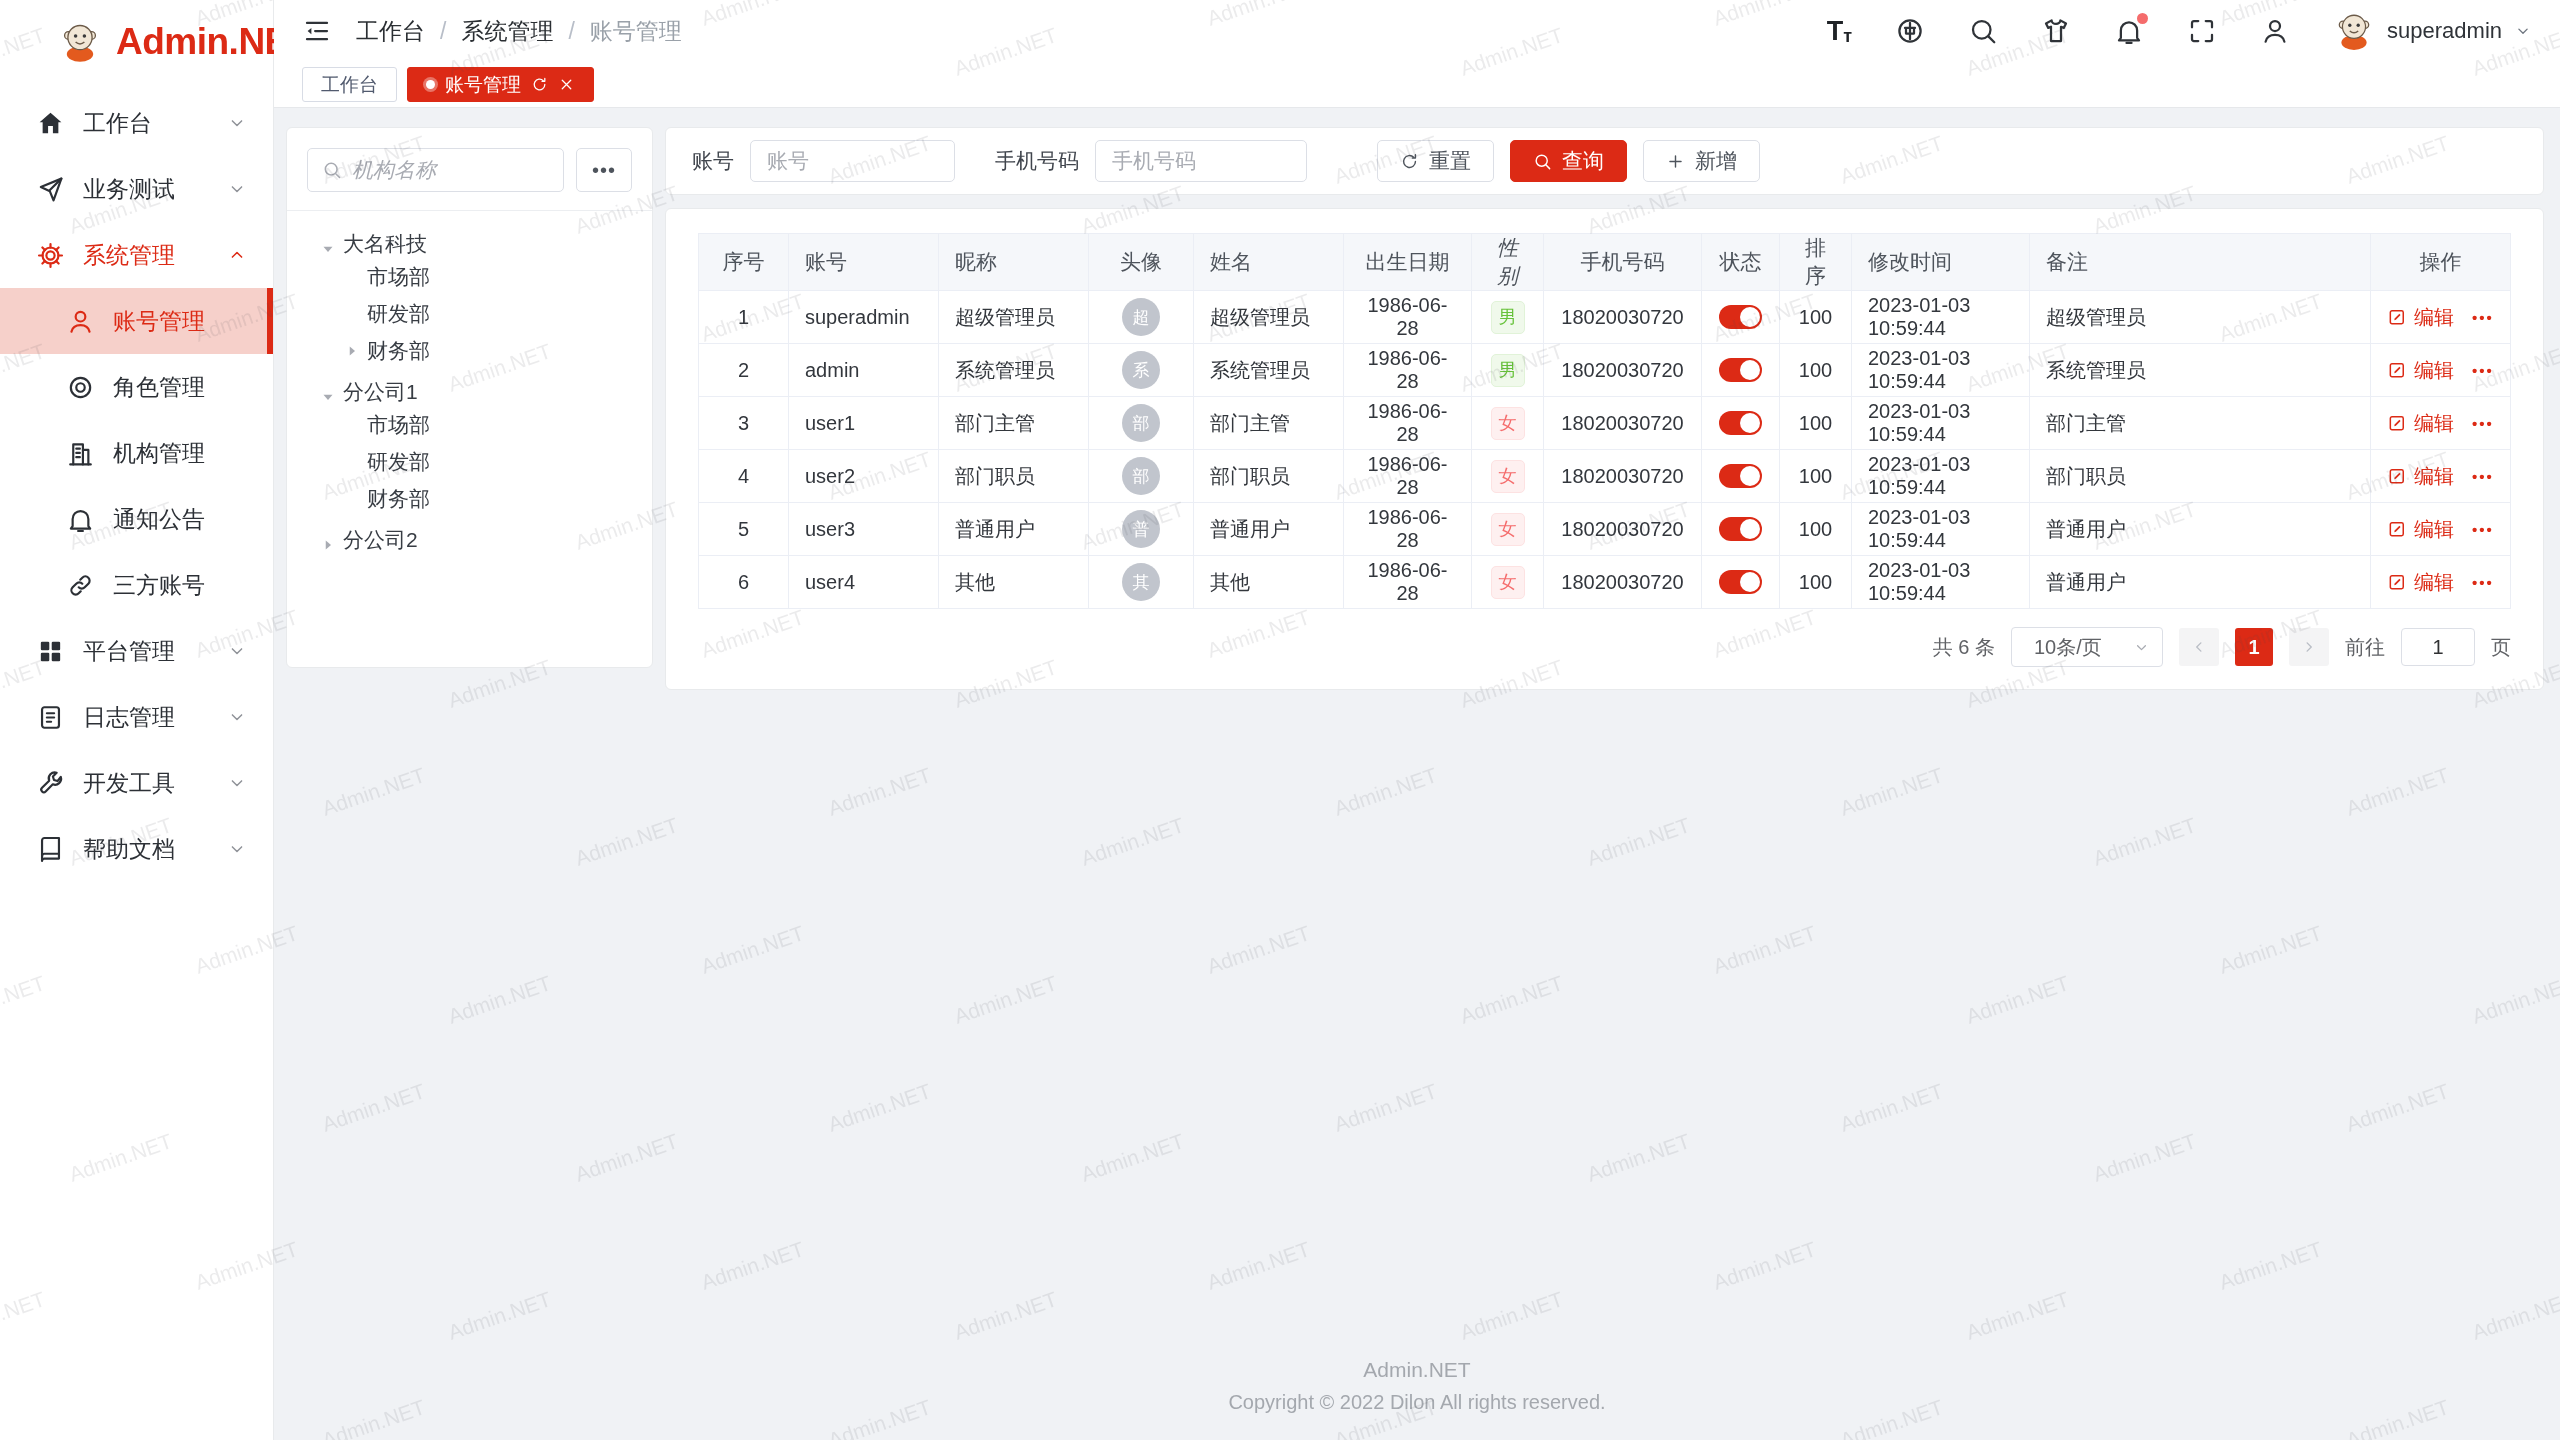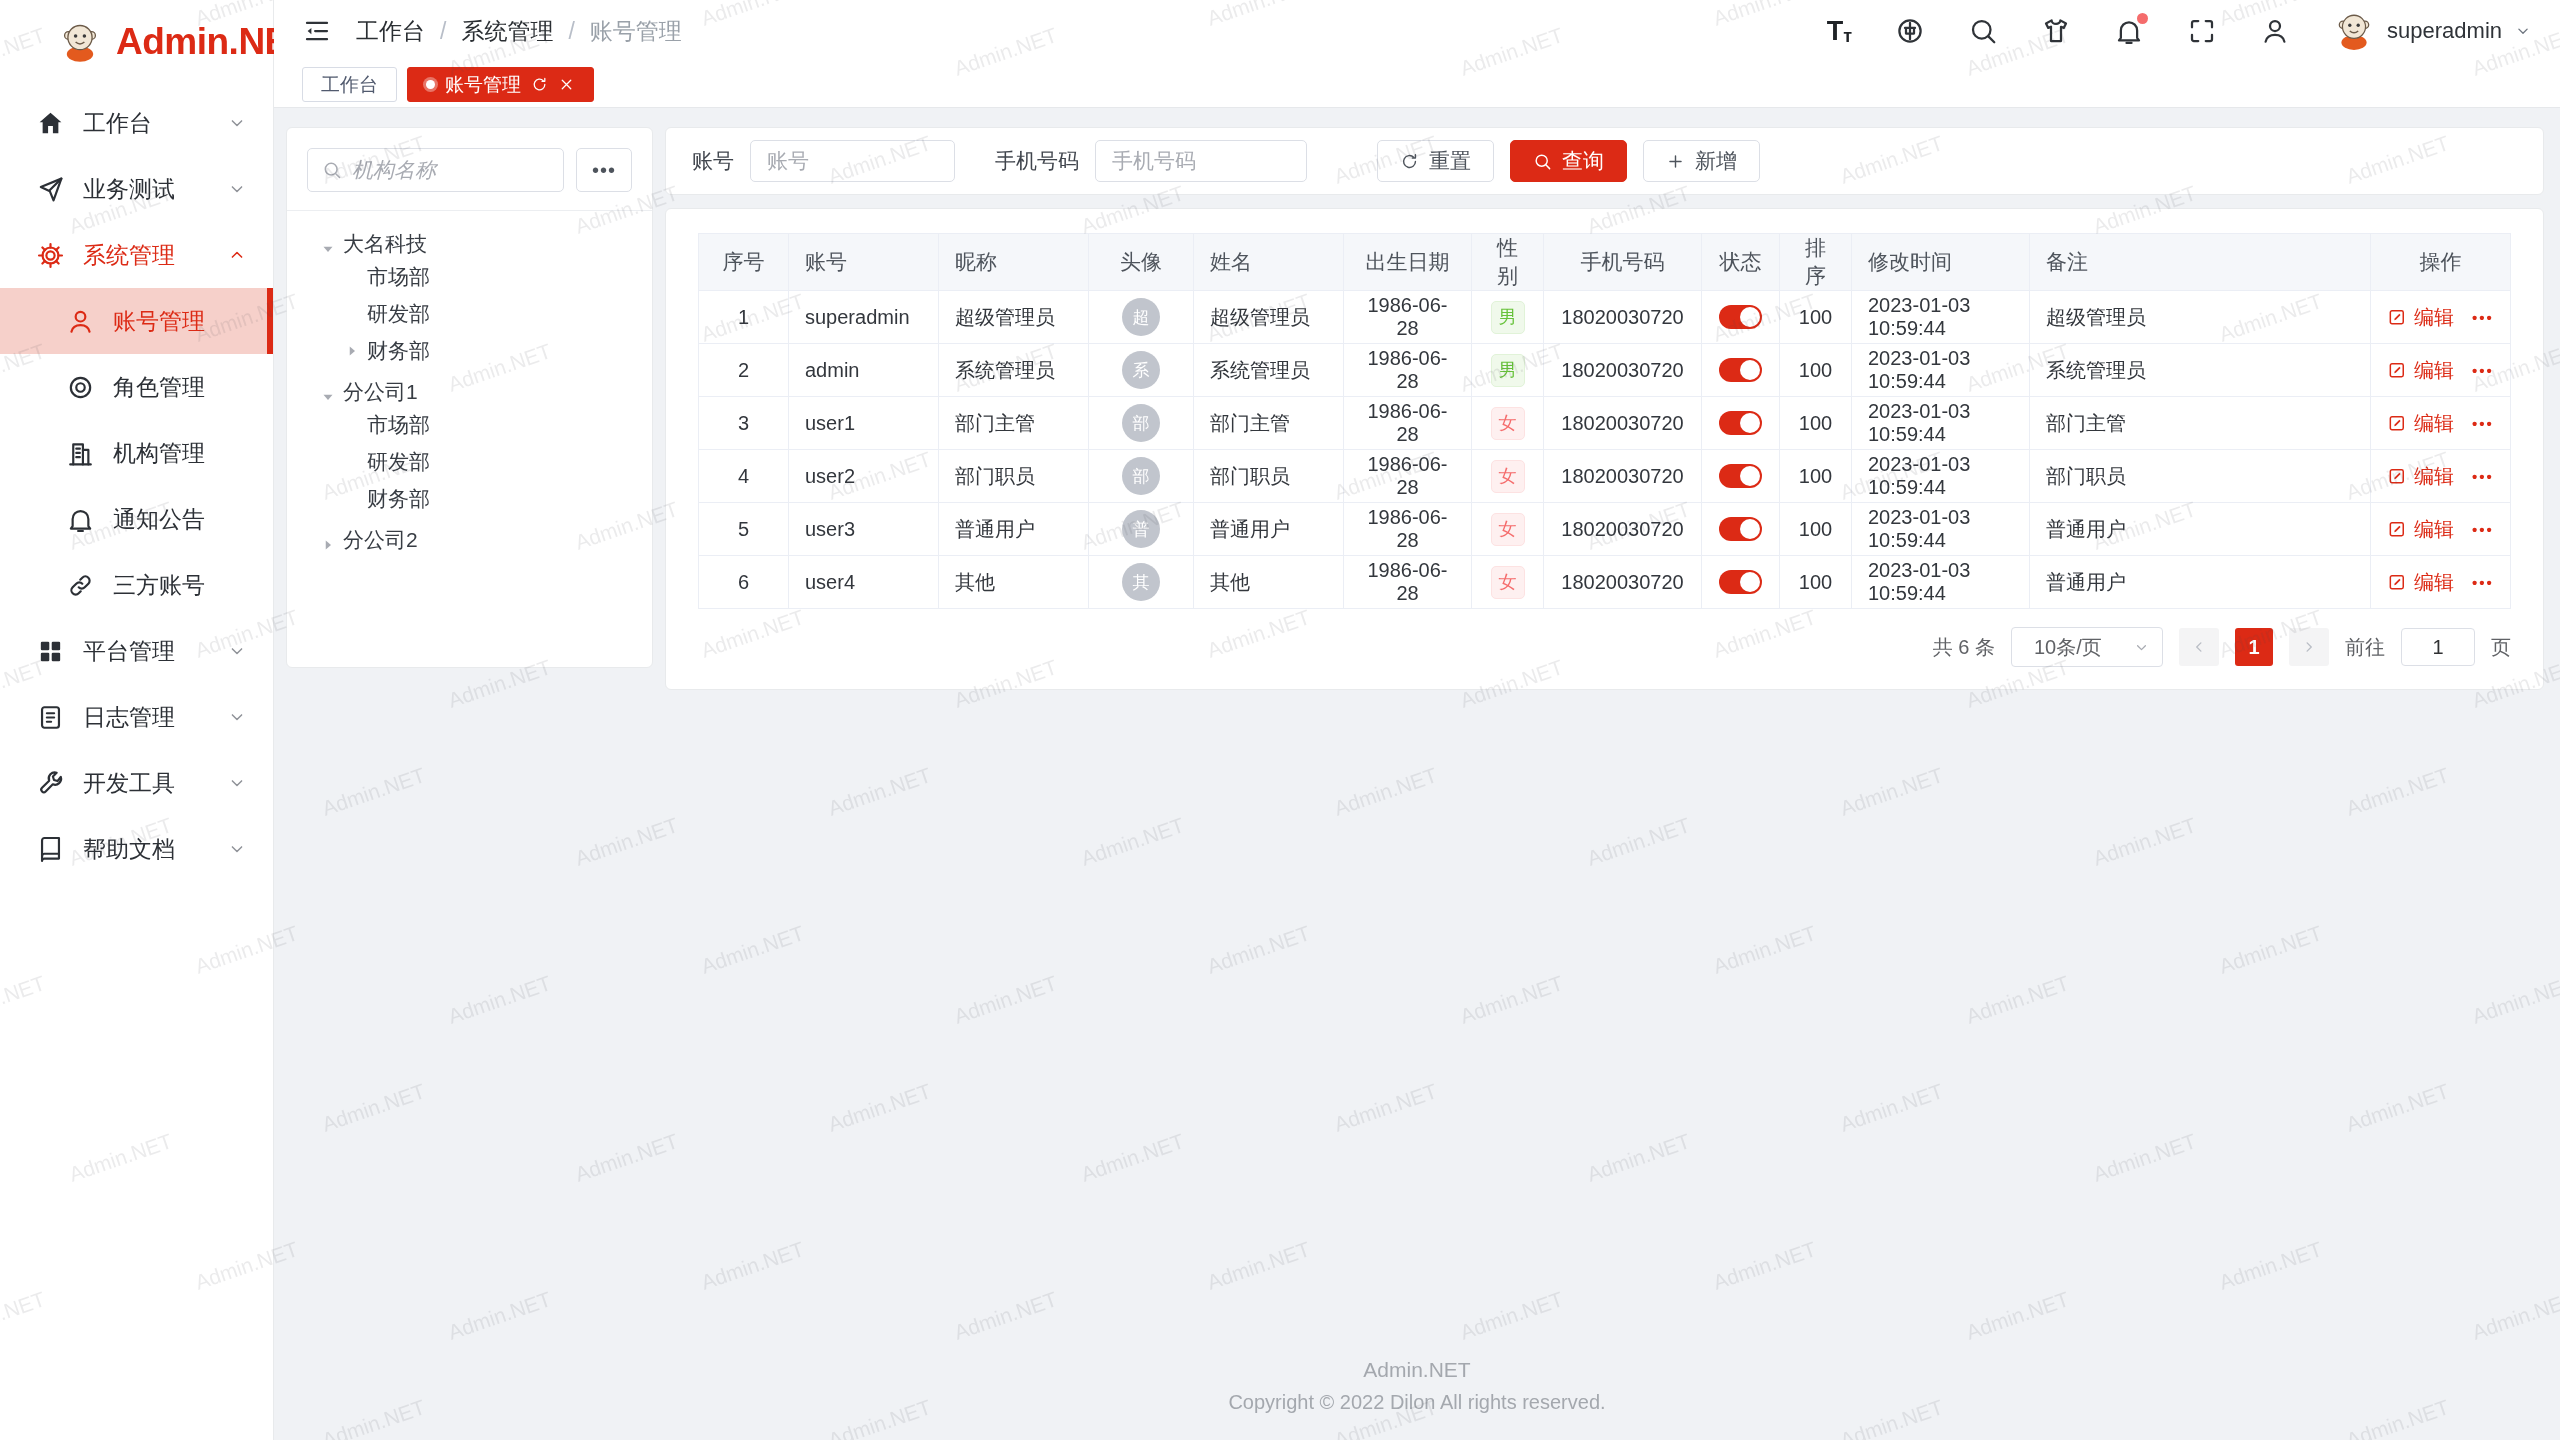--- a/index.html
+++ b/index.html
@@ -499,21 +499,21 @@
         <section class="card table-card">
           <table id="user-table">
               <thead>
                 <tr>
                   <th class="c" style="width: 90px;">序号</th>
                   <th class="" style="width: 150px;">账号</th>
                   <th class="" style="width: 150px;">昵称</th>
                   <th class="c" style="width: 105px;">头像</th>
                   <th class="" style="width: 150px;">姓名</th>
                   <th class="c" style="width: 128px;">出生日期</th>
-                  <th class="c" style="width: 72px;">性别</th>
+                  <th class="c" style="width: 72px; font-style: italic;">性别</th>
                   <th class="c" style="width: 158px;">手机号码</th>
                   <th class="c" style="width: 78px;">状态</th>
                   <th class="c" style="width: 72px;">排序</th>
                   <th class="" style="width: 178px;">修改时间</th>
                   <th class="">备注</th>
                   <th class="c" style="width: 140px;">操作</th>
                 </tr>
               </thead>
               <tbody>
                 <tr>

